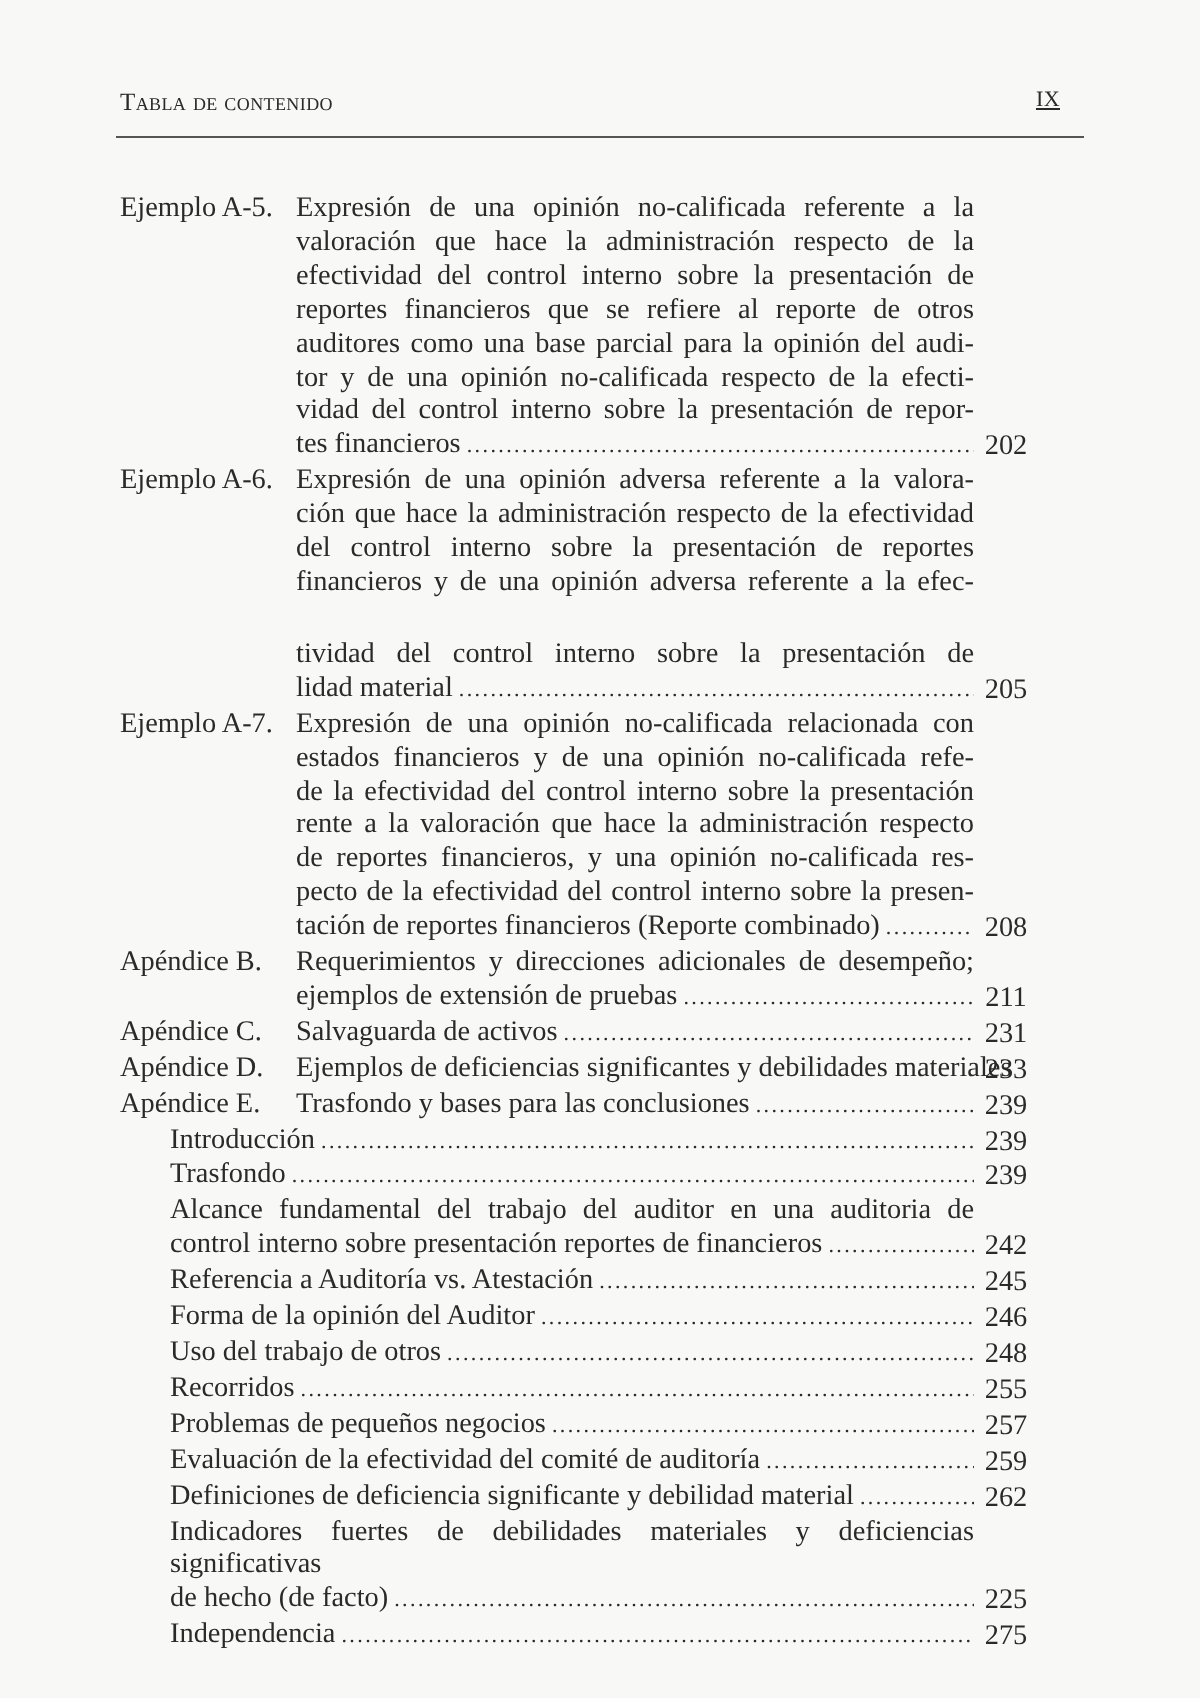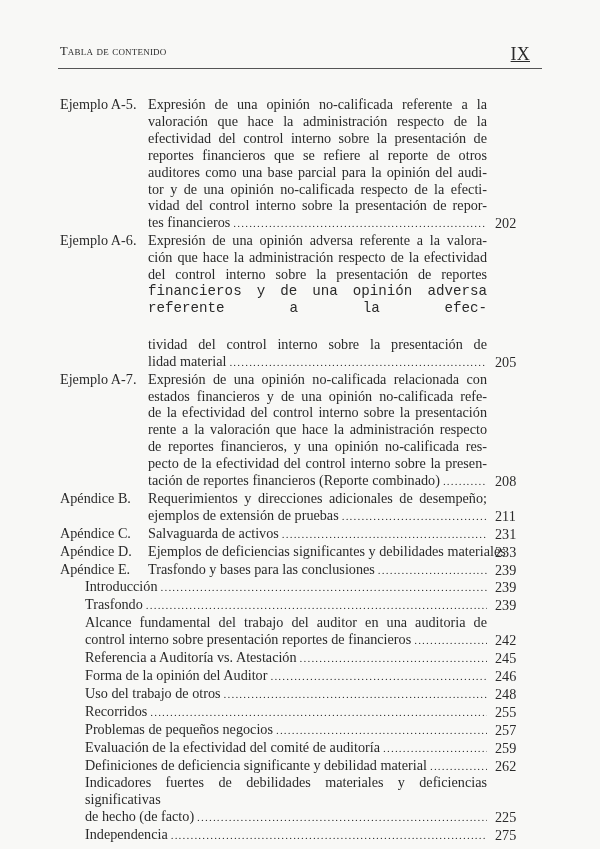--- a/index.html
+++ b/index.html
@@ -5,34 +5,34 @@
   html, body { margin: 0; padding: 0; }
   body {
     width: 600px; height: 849px; background: #f8f8f6; position: relative; overflow: hidden;
     font-family: "Liberation Serif", "DejaVu Serif", serif; color: #2a2a2a;
   }
   .header {
     position: absolute; left: 60px; top: 44px; width: 470px; height: 20px;
     font-size: 12.5px; letter-spacing: 0.2px; text-align: right;
   }
   .header .title { position: absolute; left: 0; top: 0; font-variant: small-caps; }
-  .header .folio { position: absolute; right: 0; top: 0; font-size: 18px; text-decoration: underline; }
+  .header .folio { position: absolute; right: 0; top: 0; font-size: 11px; text-decoration: underline; }
   .rule { position: absolute; left: 58px; top: 68px; width: 484px; height: 1px; background: #555; }
 
   .toc { position: absolute; left: 60px; top: 96px; width: 475px; font-size: 14.2px; line-height: 16.9px; }
   .entry { position: relative; display: block; }
   .entry .label { position: absolute; left: 0; top: 0; white-space: nowrap; }
   .entry .body { margin-left: 88px; margin-right: 48px; text-align: justify; }
   .entry.sub .body { margin-left: 25px; }
   .entry .line { display: flex; align-items: baseline; }
   .entry .line .txt { white-space: nowrap; }
   .entry .line .dots {
     flex: 1; overflow: hidden; white-space: nowrap; margin-left: 3px; letter-spacing: 1.2px; font-size: 11px;
   }
-  .entry .page { position: absolute; right: 0; bottom: 0; width: 40px; text-align: left; }
+  .entry .page { position: absolute; right: 12px; bottom: 0; width: 40px; text-align: center; }
   .wrap { white-space: normal; }
 </style>
 </head>
 <body>
 
 <div class="header">
   <span class="title">Tabla de contenido</span>
   <span class="folio">IX</span>
 </div>
 <div class="rule"></div>
@@ -54,21 +54,21 @@
         </div>
       </div>
       <span class="page">202</span>
     </div>
     <div class="entry">
       <span class="label">Ejemplo A-6.</span>
       <div class="body">
         <div class="wrap" style="text-align-last: justify;">Expresión de una opinión adversa referente a la valora-</div>
         <div class="wrap" style="text-align-last: justify;">ción que hace la administración respecto de la efectividad</div>
         <div class="wrap" style="text-align-last: justify;">del control interno sobre la presentación de reportes</div>
-        <div class="wrap" style="text-align-last: justify; font-family: Liberation Mono, monospace;">financieros y de una opinión adversa referente a la efec-</div>
+        <div class="wrap" style="text-align-last: justify;">financieros y de una opinión adversa referente a la efec-</div>
         <div class="wrap" style="text-align-last: justify; margin-top: 19px;">tividad del control interno sobre la presentación de</div>
         <div class="line">
           <span class="txt">lidad material</span>
           <span class="dots"> ........................................................................................................................................................................................................</span>
         </div>
       </div>
       <span class="page">205</span>
     </div>
     <div class="entry">
       <span class="label">Ejemplo A-7.</span>

